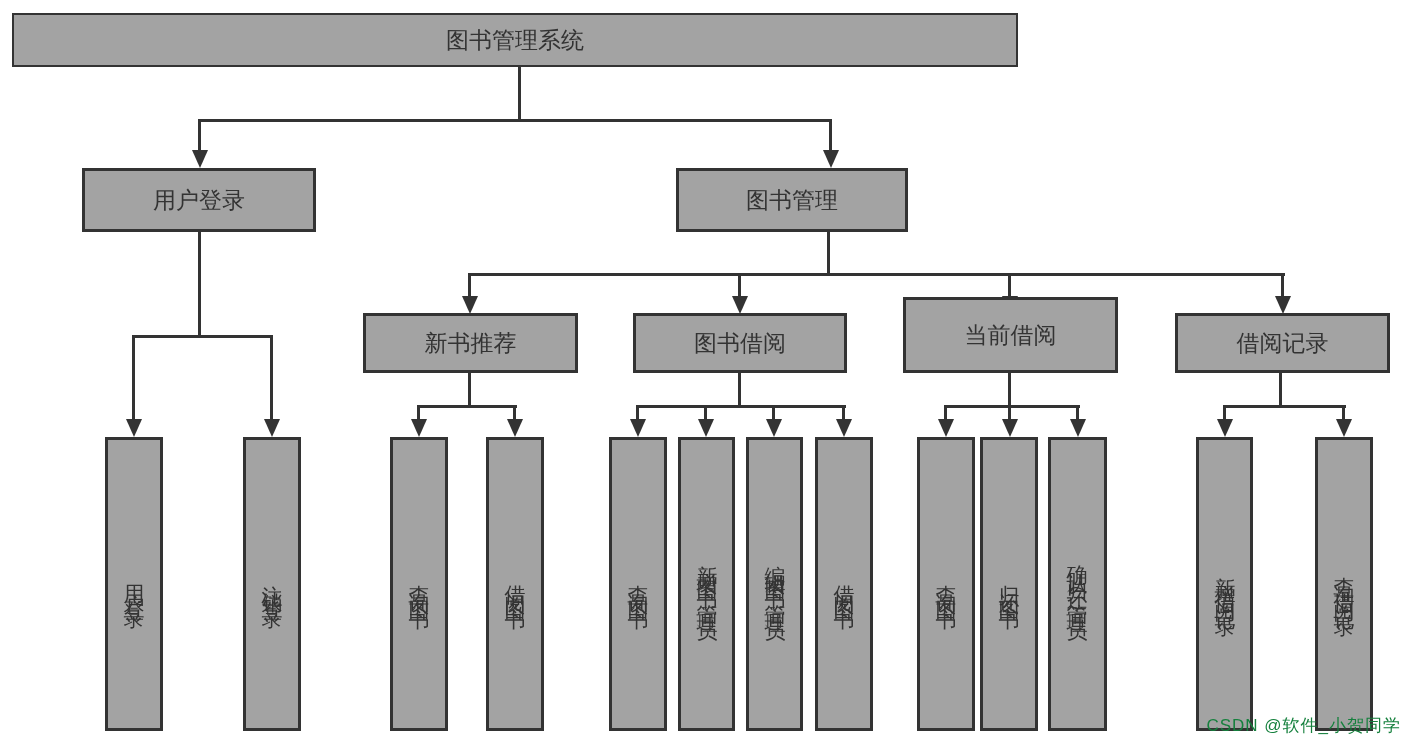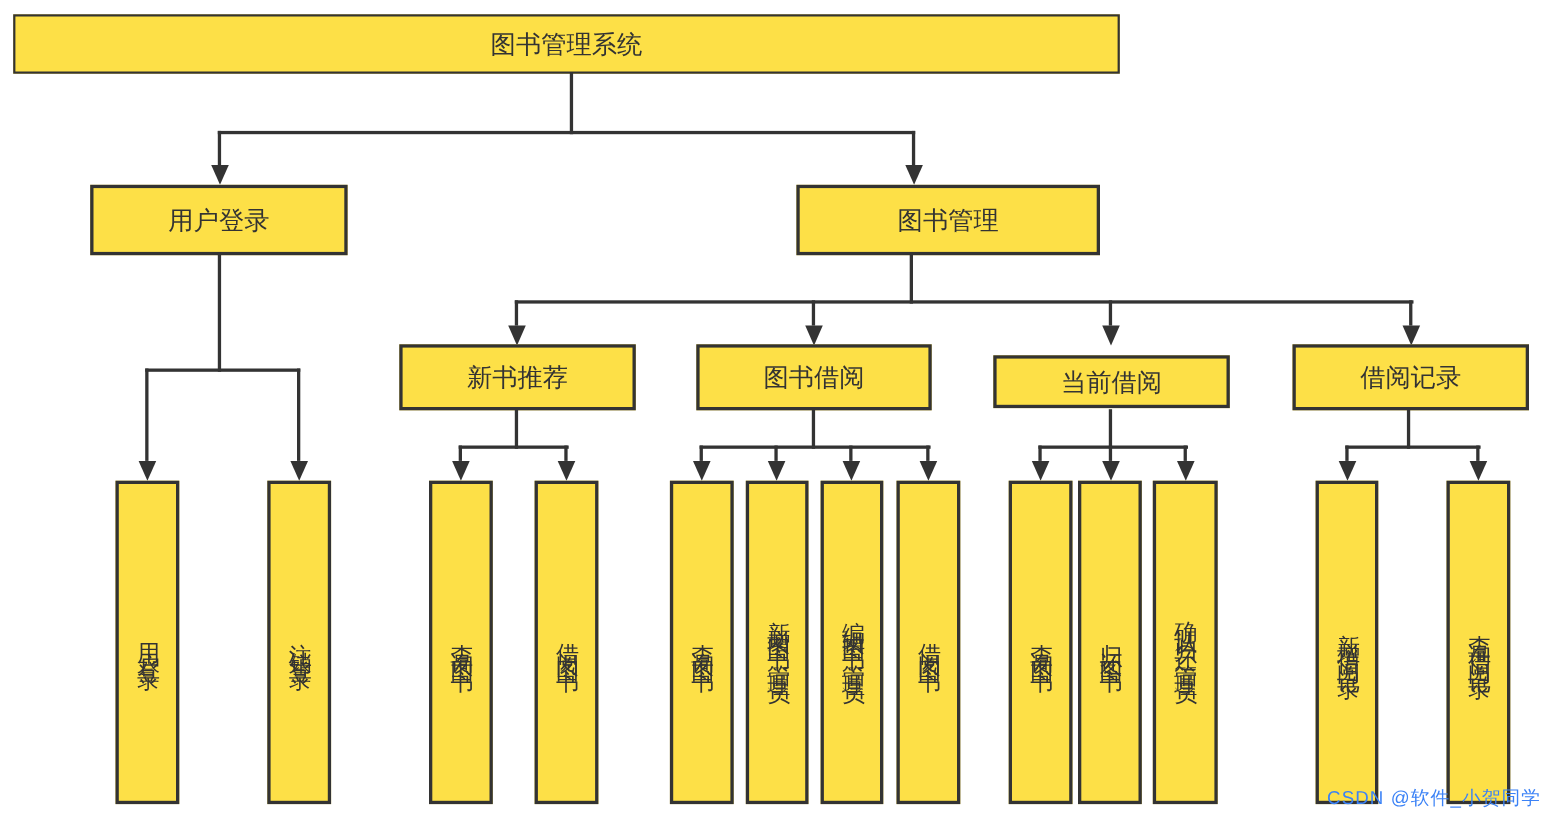--- a/index.html
+++ b/index.html
@@ -7,21 +7,21 @@
     position:relative;
     width:1405px;height:747px;
     background:#ffffff;
     font-family:"Liberation Sans","DejaVu Sans",sans-serif;
     color:#333333;
     overflow:hidden;
   }
   .box{
     position:absolute;
     box-sizing:border-box;
-    background:#fde047;
+    background:#a3a3a3;
     border:3px solid #333333;
     display:flex;
     align-items:center;
     justify-content:center;
   }
   .root{border-width:2px;font-size:23px;}
   .lvl{font-size:23px;}
   .leaf{
     width:58px;height:294px;
     display:block;
@@ -42,21 +42,21 @@
     transform:translateX(-50%);
     width:0;height:0;
     border-left:8px solid transparent;
     border-right:8px solid transparent;
     border-top:18px solid #333333;
   }
   .watermark{
     position:absolute;
     right:4px;top:714px;
     font-size:17px;
-    color:#3b82f6;
+    color:#15803d;
     letter-spacing:1px;
     z-index:10;
     white-space:nowrap;
   }
 </style>
 </head>
 <body>
 
 <div id="stage">
 
@@ -65,21 +65,21 @@
   </div>
 
   <div class="vline" style="left:518px;top:66px;height:56px"></div>
   <div class="hline" style="left:198px;top:119px;width:634px"></div>
   <div class="arrow" style="left:198px;top:119px;height:31px"></div>
   <div class="arrow" style="left:829px;top:119px;height:31px"></div>
 
   <div class="box lvl" style="left:82px;top:168px;width:234px;height:64px">
     <span>用户登录</span>
   </div>
-  <div class="box lvl" style="left:724px;top:168px;width:276px;height:64px">
+  <div class="box lvl" style="left:676px;top:168px;width:232px;height:64px">
     <span>图书管理</span>
   </div>
 
   <div class="vline" style="left:198px;top:231px;height:107px"></div>
   <div class="hline" style="left:132px;top:335px;width:141px"></div>
   <div class="arrow" style="left:132px;top:335px;height:84px"></div>
   <div class="arrow" style="left:270px;top:335px;height:84px"></div>
 
   <div class="vline" style="left:827px;top:231px;height:45px"></div>
   <div class="hline" style="left:468px;top:273px;width:817px"></div>
@@ -87,21 +87,21 @@
   <div class="arrow" style="left:738px;top:273px;height:23px"></div>
   <div class="arrow" style="left:1008px;top:273px;height:23px"></div>
   <div class="arrow" style="left:1281px;top:273px;height:23px"></div>
 
   <div class="box lvl" style="left:633px;top:313px;width:214px;height:60px">
     <span>图书借阅</span>
   </div>
   <div class="box lvl" style="left:363px;top:313px;width:215px;height:60px">
     <span>新书推荐</span>
   </div>
-  <div class="box lvl" style="left:903px;top:323px;width:215px;height:48px">
+  <div class="box lvl" style="left:903px;top:297px;width:215px;height:76px">
     <span>当前借阅</span>
   </div>
   <div class="box lvl" style="left:1175px;top:313px;width:215px;height:60px">
     <span>借阅记录</span>
   </div>
 
   <div class="vline" style="left:468px;top:372px;height:36px"></div>
   <div class="hline" style="left:417px;top:405px;width:100px"></div>
   <div class="arrow" style="left:417px;top:405px;height:14px"></div>
   <div class="arrow" style="left:513px;top:405px;height:14px"></div>

